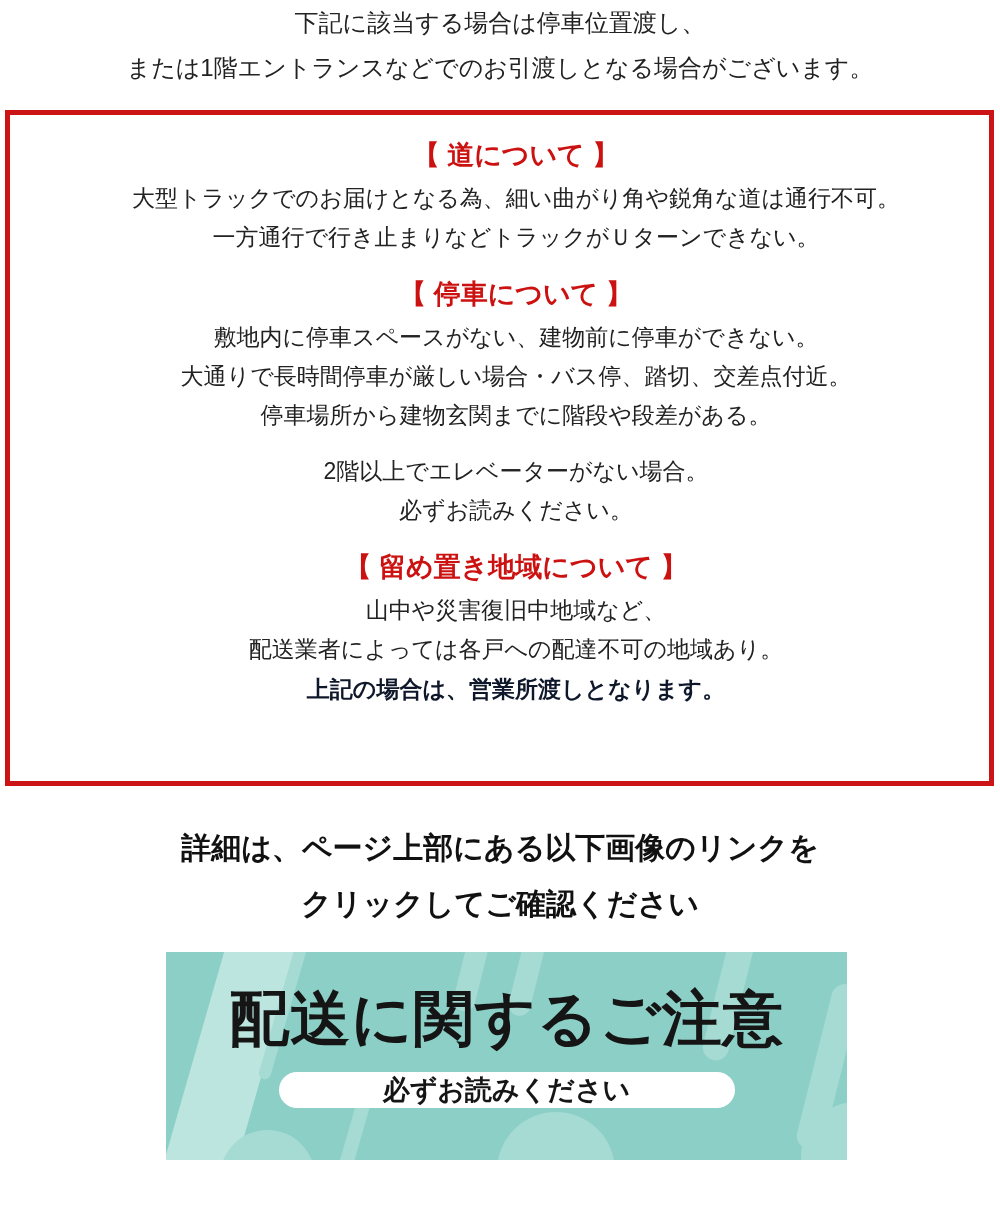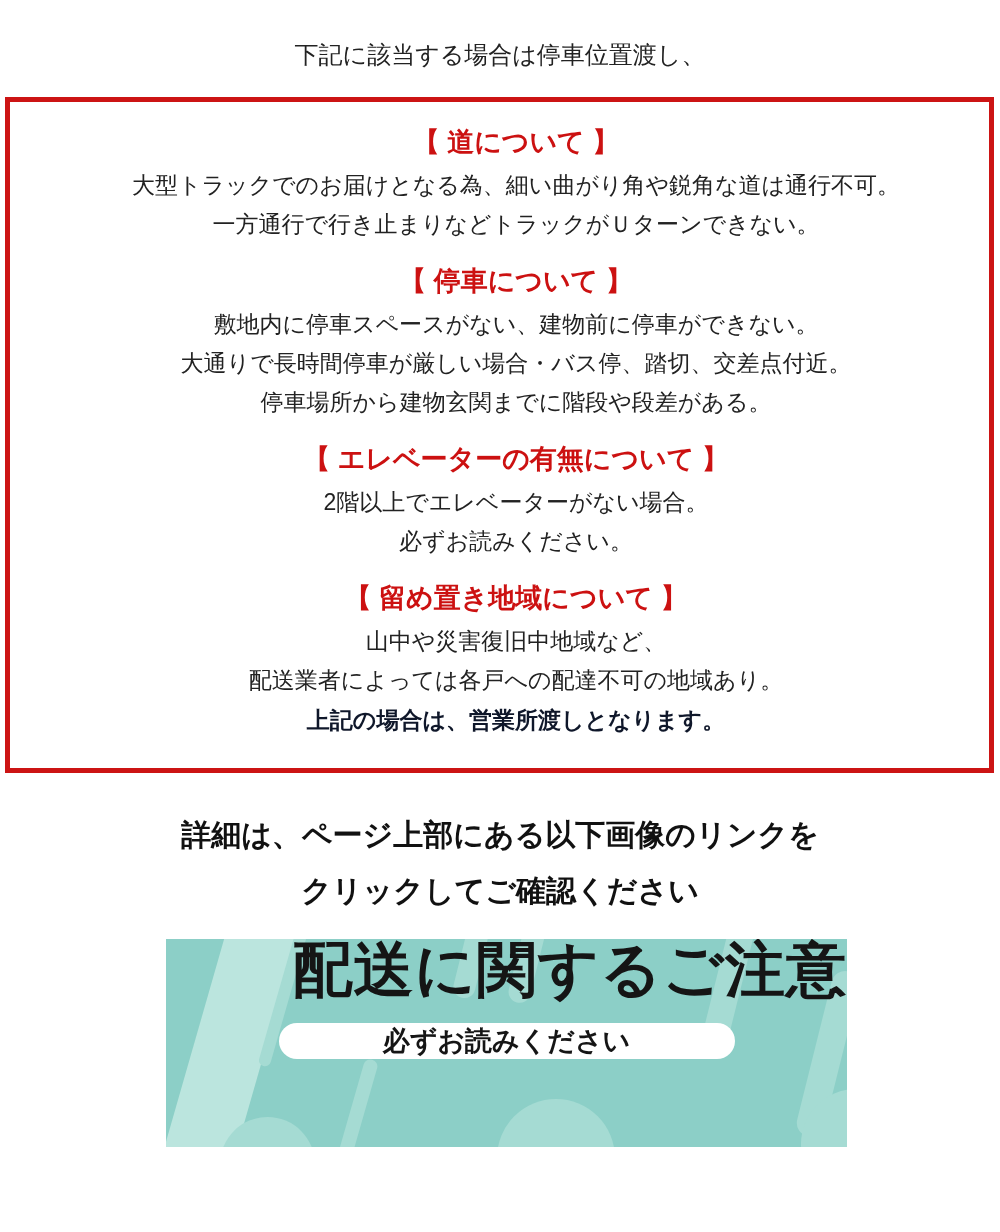--- a/index.html
+++ b/index.html
@@ -1,71 +1,71 @@
 <!DOCTYPE html>
 <html><head>
 <meta charset="utf-8">
 <style>
   * { box-sizing: border-box; }
   html, body { margin: 0; padding: 0; background: #ffffff; }
   body { font-family: "Liberation Sans", "DejaVu Sans", sans-serif; }
   .page { position: relative; width: 1000px; height: 1232px; margin: 0 auto; background: #ffffff; overflow: hidden; }
 
   
-  .intro { margin: 0; padding-top: 32px; text-align: center; color: #222222; font-size: 24px; line-height: 45px; }
+  .intro { margin: 0; text-align: center; color: #222222; font-size: 24px; line-height: 45px; }
   .intro span { display: block; }
 
   
   .notice-box { margin: 20px 6px 0 5px; height: 676px; border: 5px solid #cc1414; background: #ffffff; text-align: center; padding-top: 20px; padding-left: 33px; }
   .sec { margin: 0; }
   .sec + .sec { margin-top: 18px; }
   .sec-heading { margin: 0 0 4px 0; font-size: 27px; font-weight: bold; color: #cc1111; line-height: 40px; }
   .sec-line { margin: 1px; font-size: 23px; color: #222222; line-height: 38px; }
   .warning { margin: 2px 0 0 0; font-size: 23px; font-weight: bold; color: #0f172a; line-height: 38px; }
 
   
   .footer-note { margin: 34px 0 0 0; text-align: center; font-size: 30px; font-weight: bold; color: #111111; line-height: 56px; }
   .footer-note span { display: block; }
 
   
   .banner { display: block; position: relative; margin: 20px 0 0 166px; width: 681px; height: 208px; background: #8ccfc7; overflow: hidden; cursor: pointer; }
   .deco { position: absolute; background: #a5dbd3; z-index: 1; }
   .deco.light { background: #c3e9e2; opacity: 0.85; }
   .capsule { border-radius: 999px; }
   .circle { border-radius: 50%; }
-  .banner-title { position: relative; z-index: 2; text-align: right; font-size: 60px; font-weight: bold; color: #151515; line-height: 62px; letter-spacing: 1px; }
+  .banner-title { position: relative; z-index: 2; margin-top: 36px; text-align: center; font-size: 60px; font-weight: bold; color: #151515; line-height: 62px; letter-spacing: 1px; }
   .banner-pill { position: relative; z-index: 2; margin: 22px auto 0 auto; width: 456px; height: 36px; border-radius: 22px; background: #ffffff; display: flex; align-items: center; justify-content: center; }
   .pill-label { font-size: 27px; font-weight: bold; color: #151515; }
 </style>
 </head>
 <body>
 
 <div class="page">
 
   <p class="intro">
     <span>下記に該当する場合は停車位置渡し、</span>
+    <span>または1階エントランスなどでのお引渡しとなる場合がございます。</span>
   </p>
 
   <div class="notice-box">
 
     <div class="sec">
       <h3 class="sec-heading">【 道について 】</h3>
       <p class="sec-line">大型トラックでのお届けとなる為、細い曲がり角や鋭角な道は通行不可。</p>
       <p class="sec-line">一方通行で行き止まりなどトラックがＵターンできない。</p>
     </div>
 
     <div class="sec">
       <h3 class="sec-heading">【 停車について 】</h3>
       <p class="sec-line">敷地内に停車スペースがない、建物前に停車ができない。</p>
       <p class="sec-line">大通りで長時間停車が厳しい場合・バス停、踏切、交差点付近。</p>
       <p class="sec-line">停車場所から建物玄関までに階段や段差がある。</p>
     </div>
 
     <div class="sec">
-      <h3 class="sec-heading">【 エレベーターの有無について 】</h3>
       <p class="sec-line">2階以上でエレベーターがない場合。</p>
       <p class="sec-line">必ずお読みください。</p>
     </div>
 
     <div class="sec">
       <h3 class="sec-heading">【 留め置き地域について 】</h3>
       <p class="sec-line">山中や災害復旧中地域など、</p>
       <p class="sec-line">配送業者によっては各戸への配達不可の地域あり。</p>
     </div>
 

